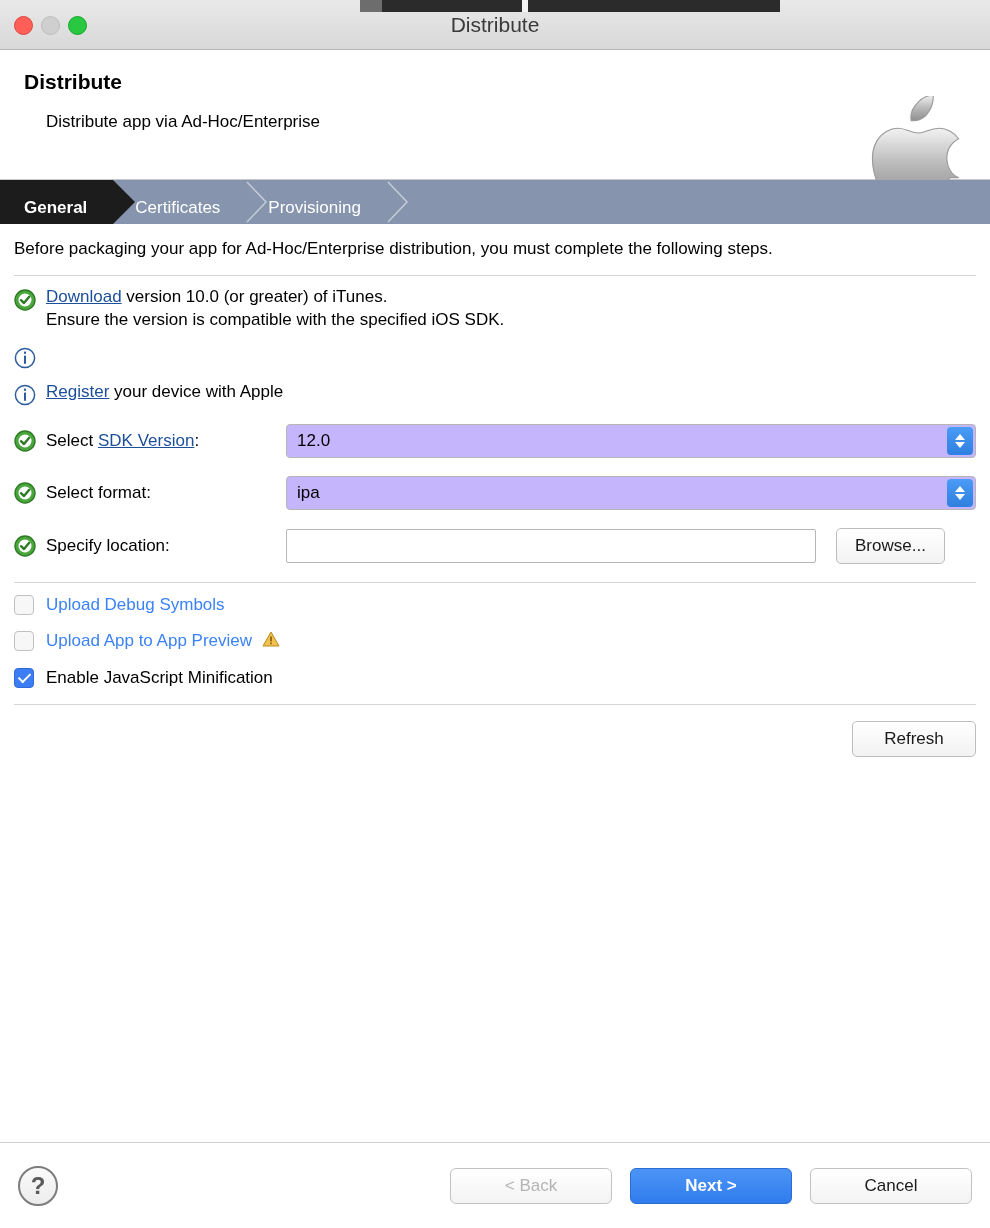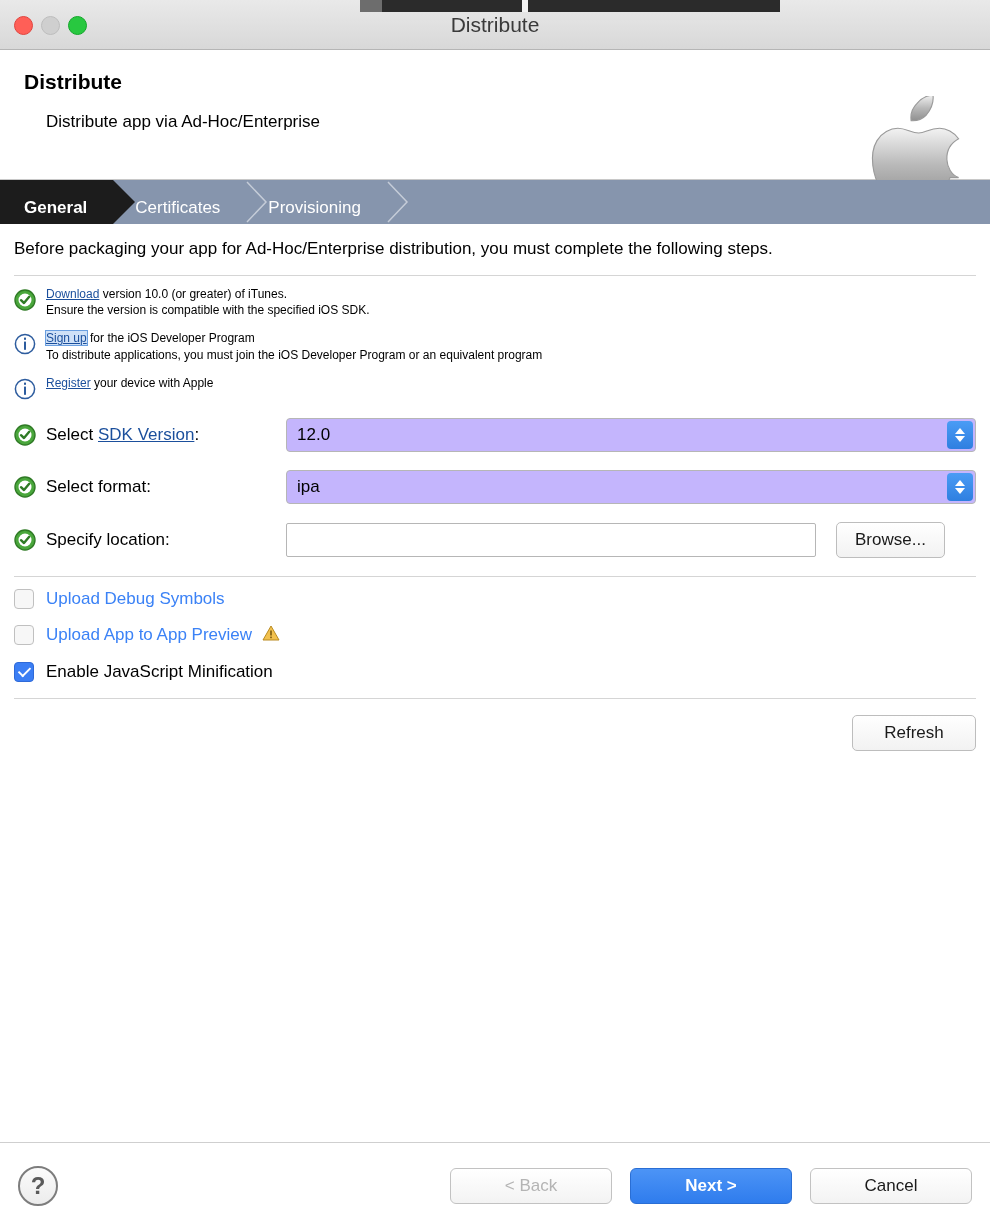--- a/index.html
+++ b/index.html
@@ -140,21 +140,21 @@
   }
 
   .steps { padding-top: 10px; }
   .step {
     display: flex;
     align-items: flex-start;
     margin-bottom: 12px;
   }
   .step .ico { flex: none; width: 32px; padding-top: 3px; }
   .step .txt {
-    font-size: 12px;
+    font-size: 17px;
     line-height: 1.35;
     color: #000;
   }
   a.link {
     color: #1b4f9c;
     text-decoration: underline;
     cursor: pointer;
   }
   a.link.focus {
     background: #cfe1f7;
@@ -403,24 +403,20 @@
       </div>
 
       <div class="step">
         <div class="ico">
           <svg class="icon-info" viewBox="0 0 22 22">
             <circle cx="11" cy="11" r="9.6" fill="#ffffff" stroke="#2d5c9e" stroke-width="1.5"></circle>
             <rect x="10" y="4.6" width="2" height="2.2" fill="#2d5c9e"></rect>
             <rect x="10" y="8.6" width="2" height="8.2" fill="#2d5c9e"></rect>
           </svg>
         </div>
-        <div class="txt">
-          <a class="link focus">Sign up</a><span> for the iOS Developer Program</span><br>
-          <span>To distribute applications, you must join the iOS Developer Program or an equivalent program</span>
-        </div>
       </div>
 
       <div class="step">
         <div class="ico">
           <svg class="icon-info" viewBox="0 0 22 22">
             <circle cx="11" cy="11" r="9.6" fill="#ffffff" stroke="#2d5c9e" stroke-width="1.5"></circle>
             <rect x="10" y="4.6" width="2" height="2.2" fill="#2d5c9e"></rect>
             <rect x="10" y="8.6" width="2" height="8.2" fill="#2d5c9e"></rect>
           </svg>
         </div>

